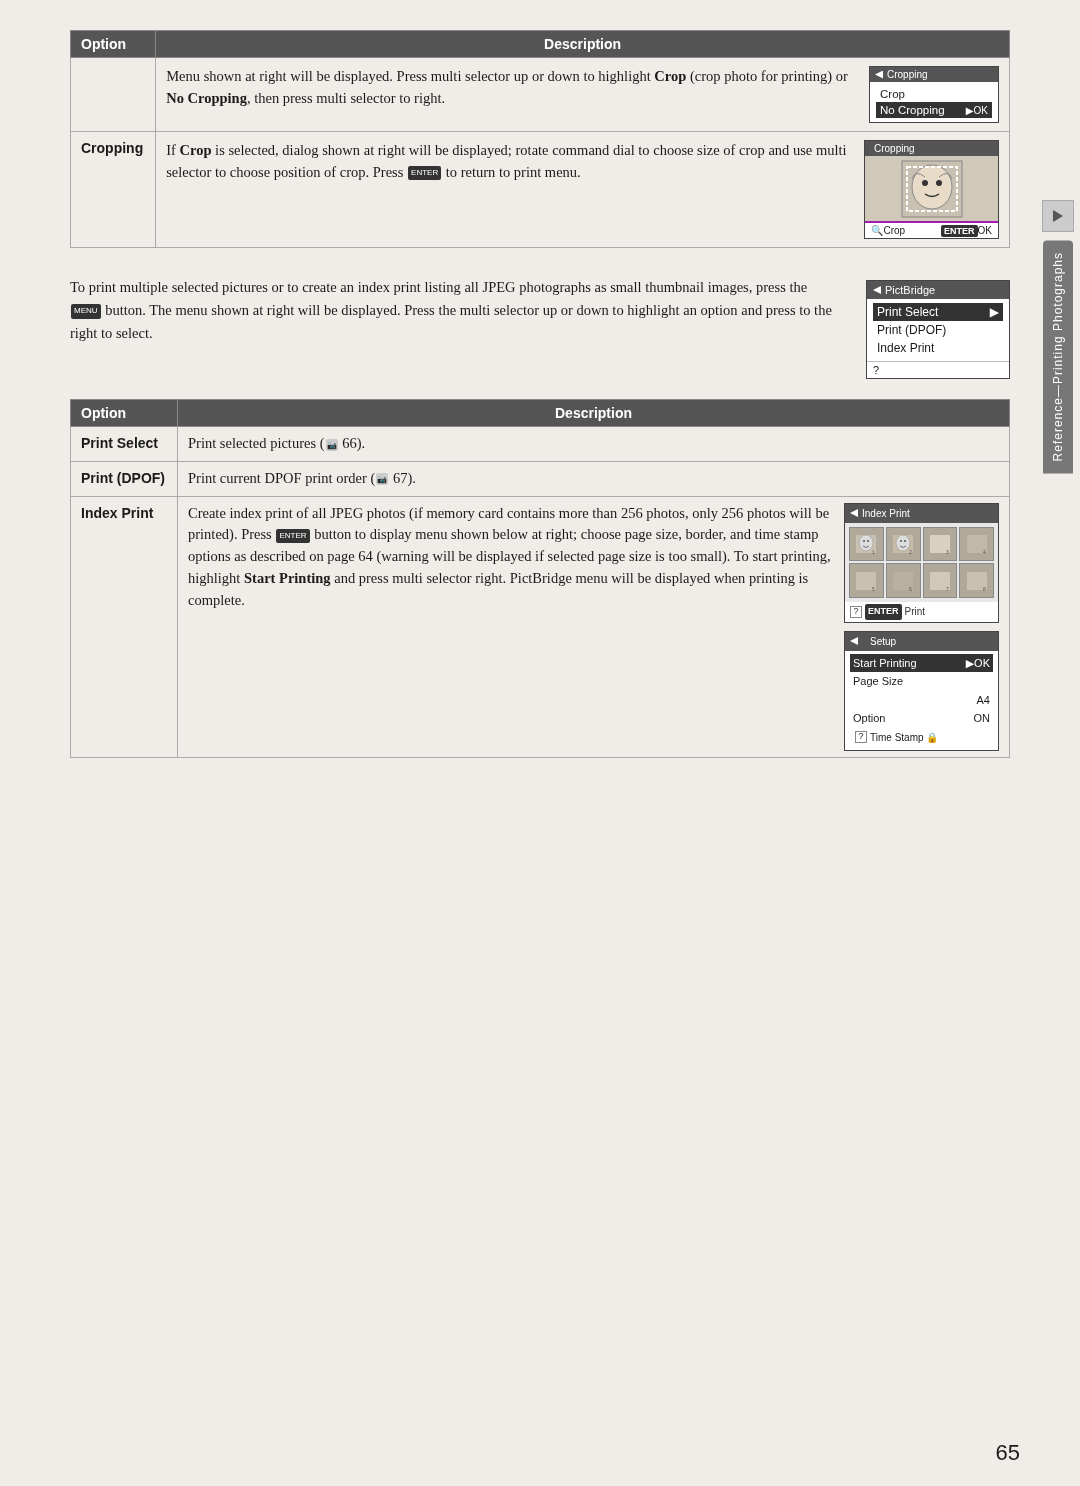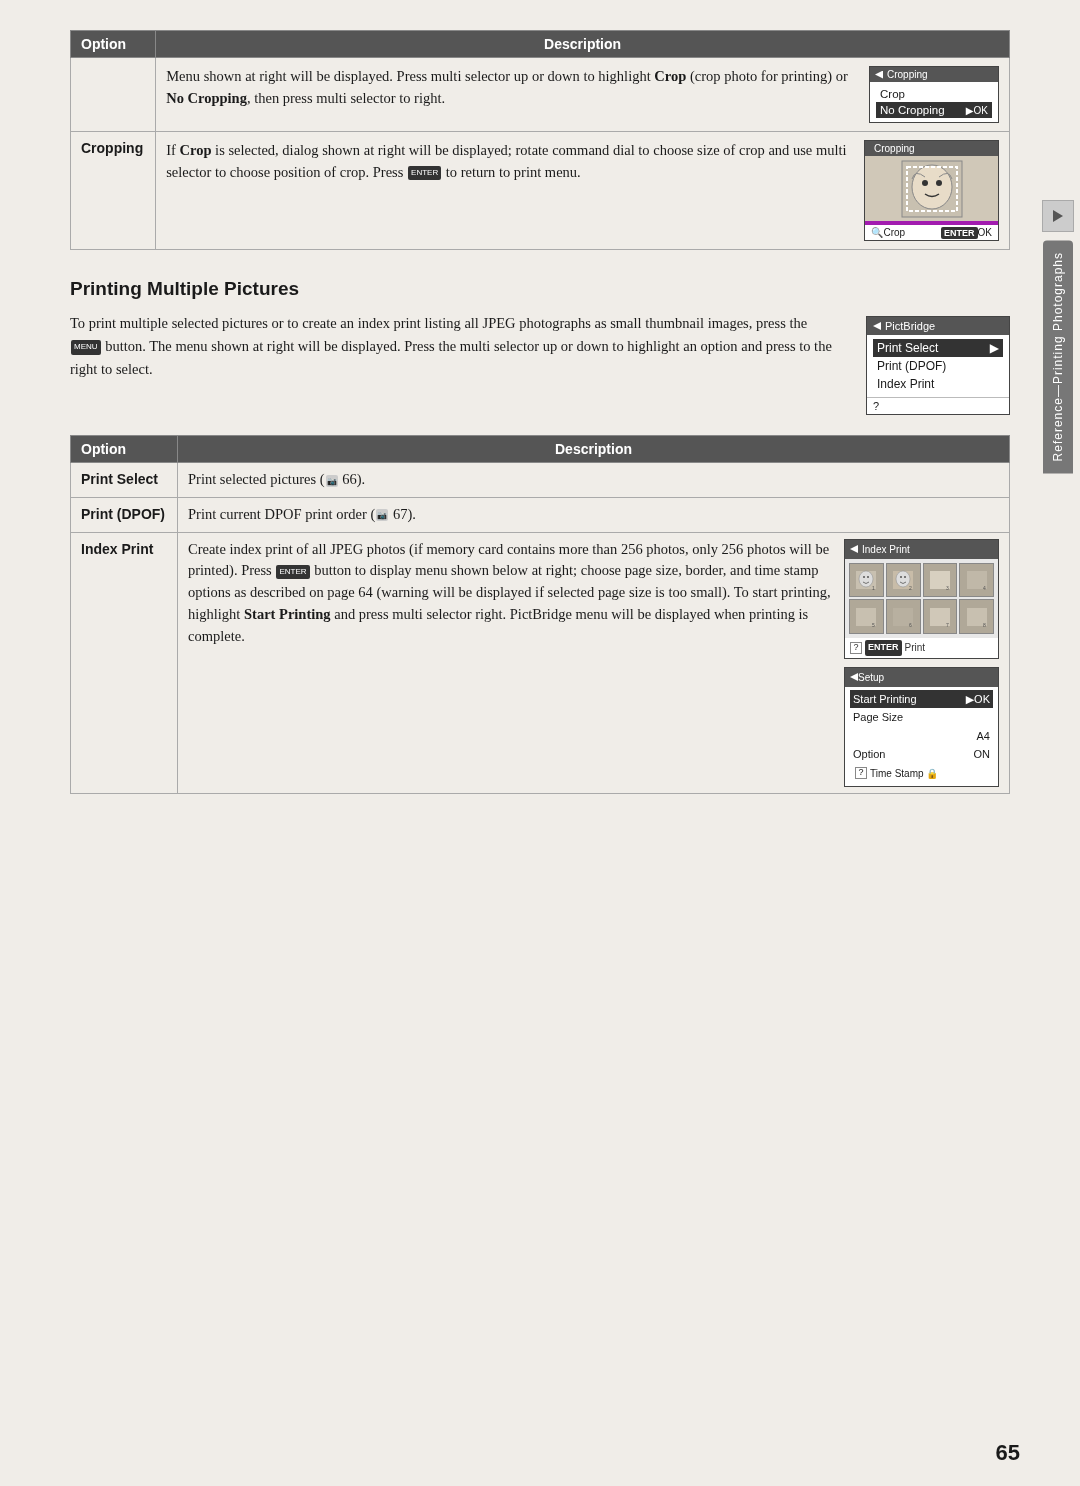--- a/index.html
+++ b/index.html
@@ -137,21 +137,21 @@
       display: flex;
       align-items: center;
       justify-content: center;
       overflow: hidden;
     }
     .cam-crop-footer {
       display: flex;
       justify-content: space-between;
       align-items: center;
       padding: 2px 6px;
-      border-top: 4px solid #a21caf;
+      border-top: 2px solid #a21caf;
       font-size: 10px;
     }
     .enter-badge {
       background: #333;
       color: #fff;
       font-size: 9px;
       padding: 1px 3px;
       border-radius: 2px;
       font-weight: bold;
     }
@@ -327,21 +327,21 @@
       font-family: Arial, sans-serif;
       font-size: 11px;
     }
     .setup-screen .setup-title {
       background: #555;
       color: #fff;
       font-size: 10px;
       padding: 2px 5px;
       display: flex;
       align-items: center;
-      gap: 0;
+      gap: 12px;
     }
     .setup-body {
       padding: 3px 5px;
     }
     .setup-item {
       padding: 1px 3px;
       display: flex;
       justify-content: space-between;
       font-size: 11px;
     }
@@ -390,21 +390,21 @@
       margin-bottom: 8px;
     }
 
     
     .page-number {
       position: absolute;
       bottom: 20px;
       right: 60px;
       font-family: Arial, sans-serif;
       font-size: 22px;
-      font-weight: bold;
+      font-weight: normal;
       color: #1a1a1a;
     }
 
     
     .bold { font-weight: bold; }
     .menu-icon {
       display: inline-block;
       background: #333;
       color: #fff;
       font-size: 8px;
@@ -496,21 +496,20 @@
                 <span>🔍Crop</span>
                 <span><span class="enter-badge">ENTER</span>OK</span>
               </div>
             </div>
           </div>
         </td>
       </tr>
     </tbody>
   </table>
 
-  <div class="section-heading">Printing Multiple Pictures</div>
 
   <div class="middle-content">
     <div class="middle-text">
       To print multiple selected pictures or to create an index print listing all JPEG photographs as small thumbnail images, press the <span class="menu-icon">MENU</span> button. The menu shown at right will be displayed. Press the multi selector up or down to highlight an option and press to the right to select.
     </div>
 
     <div class="pict-screen">
       <div class="pict-title">
         <span class="cam-cursor" style="width:8px;height:8px;background:#fff;display:inline-block;clip-path:polygon(0 50%, 100% 0, 100% 100%);"></span>
         <span>PictBridge</span>

